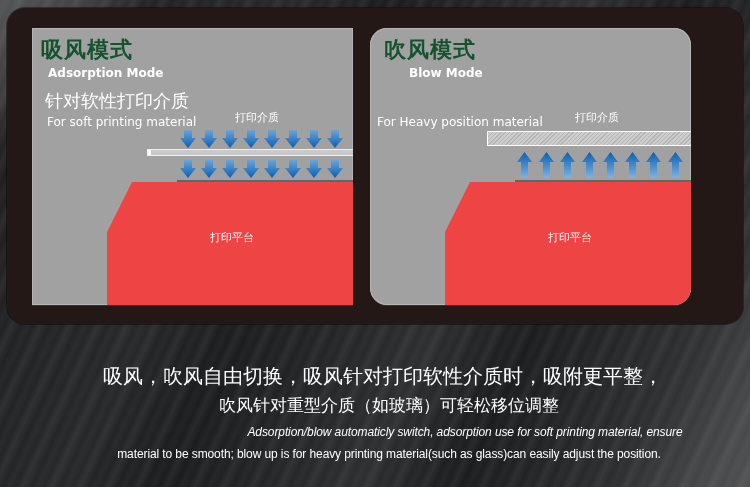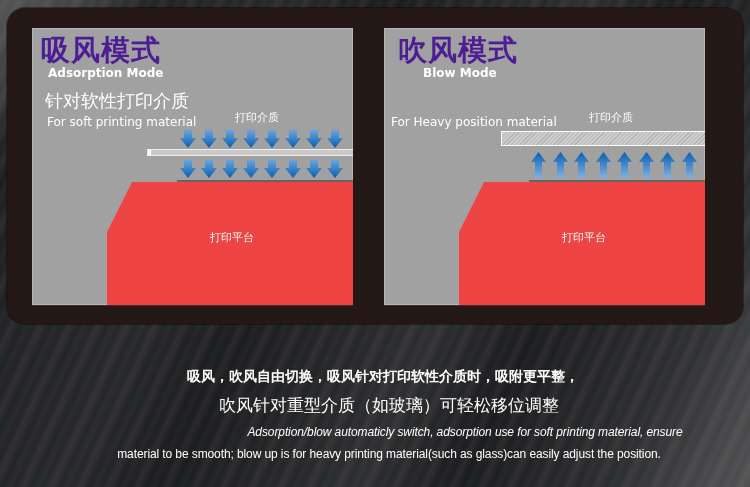--- a/index.html
+++ b/index.html
@@ -23,23 +23,23 @@
     position: absolute; left: 7px; top: 8px; width: 736px; height: 316px;
     background: #231816; border-radius: 18px;
     box-shadow: 0 0 0 1px rgba(0,0,0,0.4);
   }
   .panel {
     position: absolute; top: 28px; width: 321px; height: 277px;
     background: #a1a1a1; overflow: hidden;
     box-shadow: inset 0 0 0 1px #b5b5b5, 0 1px 0 #3b3130;
   }
   .panel.left { left: 32px; }
-  .panel.right { left: 384px; }
+  .panel.right { left: 370px; border-radius: 17px; }
   .title-cn {
-    position: absolute; top: 6px; font-size: 29px; font-weight: bold; color: #4c1d95;
+    position: absolute; top: 6px; font-size: 22px; font-weight: bold; color: #14532d;
     letter-spacing: 1px; line-height: 32px;
   }
   .title-en {
     position: absolute; top: 38px; font-size: 12px; font-weight: bold; color: #fff;
     line-height: 14px;
   }
   .sub-cn {
     position: absolute; top: 62px; font-size: 18px; color: #fff; line-height: 22px;
   }
   .sub-en {
@@ -76,21 +76,21 @@
     background: #ef4444;
     clip-path: polygon(25px 0, 100% 0, 100% 100%, 0 100%, 0 50px);
   }
   .platform-label {
     position: absolute; left: 0; width: 100%; top: 49px; text-align: center;
     color: #fff; font-size: 11px; line-height: 14px;
   }
   .caption {
     position: absolute; left: 0; width: 750px; text-align: center; color: #fff; padding-left: 28px;
   }
-  .cap-cn1 { top: 364px; font-size: 14px; line-height: 24px; padding-left: 16px; font-weight: bold; }
+  .cap-cn1 { top: 364px; font-size: 20px; line-height: 24px; padding-left: 16px; }
   .cap-cn2 { top: 393px; font-size: 17px; line-height: 24px; }
   .cap-en1 { top: 424px; font-size: 12px; line-height: 16px; padding-left: 130px; text-align: center; left: 50px; width: 700px; font-style: italic; }
   .cap-en2 { top: 446px; font-size: 12px; line-height: 16px; }
   .cap-en1, .cap-en2 { font-family: "Liberation Sans", sans-serif; letter-spacing: -0.1px; }
 </style>
 </head>
 <body>
 
 <div class="bg-sheen"></div>
 

